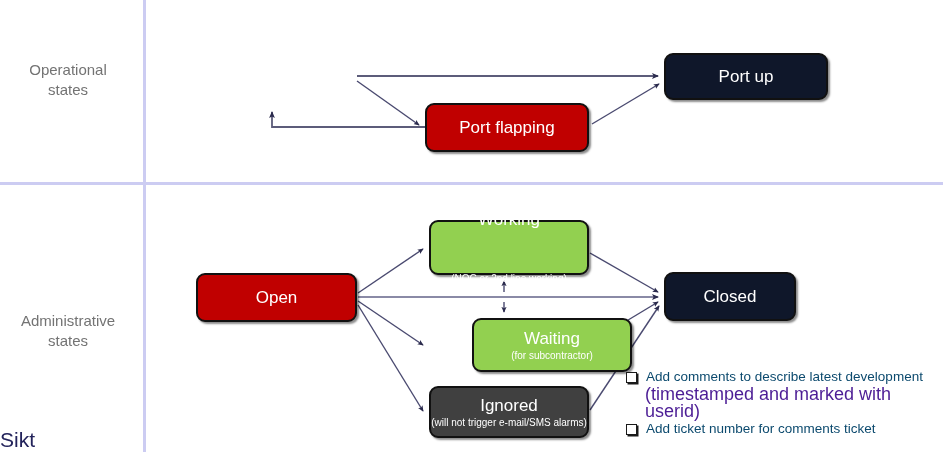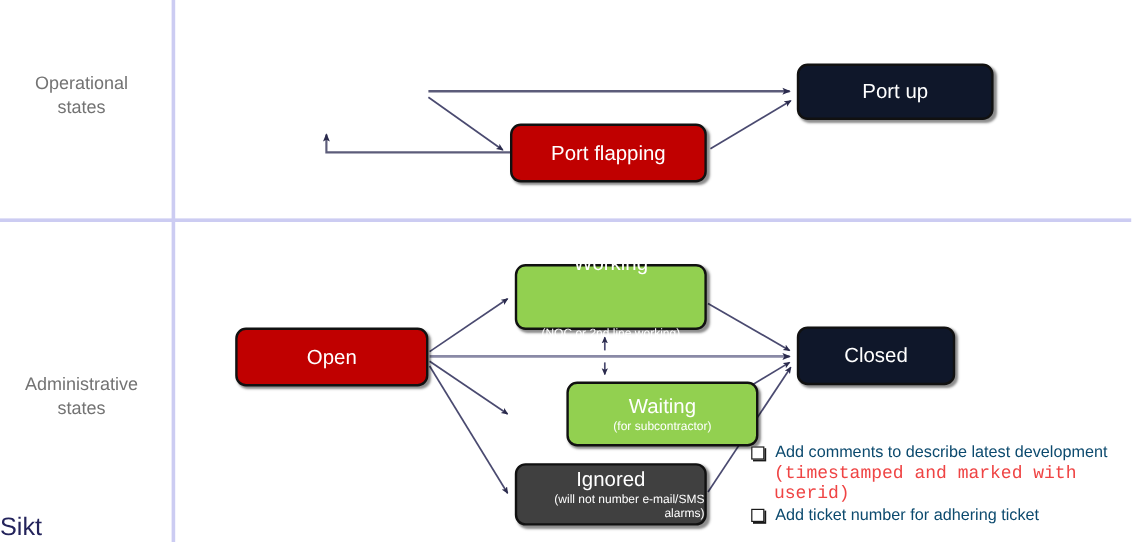--- a/index.html
+++ b/index.html
@@ -115,25 +115,25 @@
     flex: 0 0 auto;
     background: #ffffff;
   }
   .check-text {
     font-size: 13.5px;
     line-height: 17px;
     color: #0c4a6e;
     font-family: "Liberation Sans", sans-serif;
   }
   .check-cont {
-    font-size: 15px;
+    font-size: 18px;
     line-height: 17px;
-    color: #ef4444;
+    color: #4c1d95;
     margin-left: 19px;
-    font-family: Liberation Mono, monospace;
+    font-family: Liberation Sans, sans-serif;
   }
   #brand {
     position: absolute;
     left: 0px;
     top: 428px;
     font-size: 21px;
     line-height: 24px;
     color: #23235b;
     font-family: "Liberation Sans", sans-serif;
     z-index: 5;
@@ -211,34 +211,34 @@
     <div class="sub">(NOC or 2nd line working)</div>
   </div>
 
   <div class="node lime" id="node-waiting">
     <div class="title">Waiting</div>
     <div class="sub">(for subcontractor)</div>
   </div>
 
   <div class="node blue" id="node-ignored">
     <div class="title">Ignored</div>
-    <div class="sub">(will not number e-mail/SMS alarms)</div>
+    <div class="sub">(will not trigger e-mail/SMS alarms)</div>
   </div>
 
   <div class="node green" id="node-closed">
     <div class="title">Closed</div>
   </div>
 
   <div class="checklist">
     <div class="check-row">
       <span class="check-box"></span>
       <span class="check-text">Add comments to describe latest development</span>
     </div>
     <div class="check-cont">(timestamped and marked with userid)</div>
     <div class="check-row">
       <span class="check-box"></span>
-      <span class="check-text">Add ticket number for adhering ticket</span>
+      <span class="check-text">Add ticket number for comments ticket</span>
     </div>
   </div>
 
   <div id="brand">Sikt</div>
 
 </div>
 
 </body></html>

